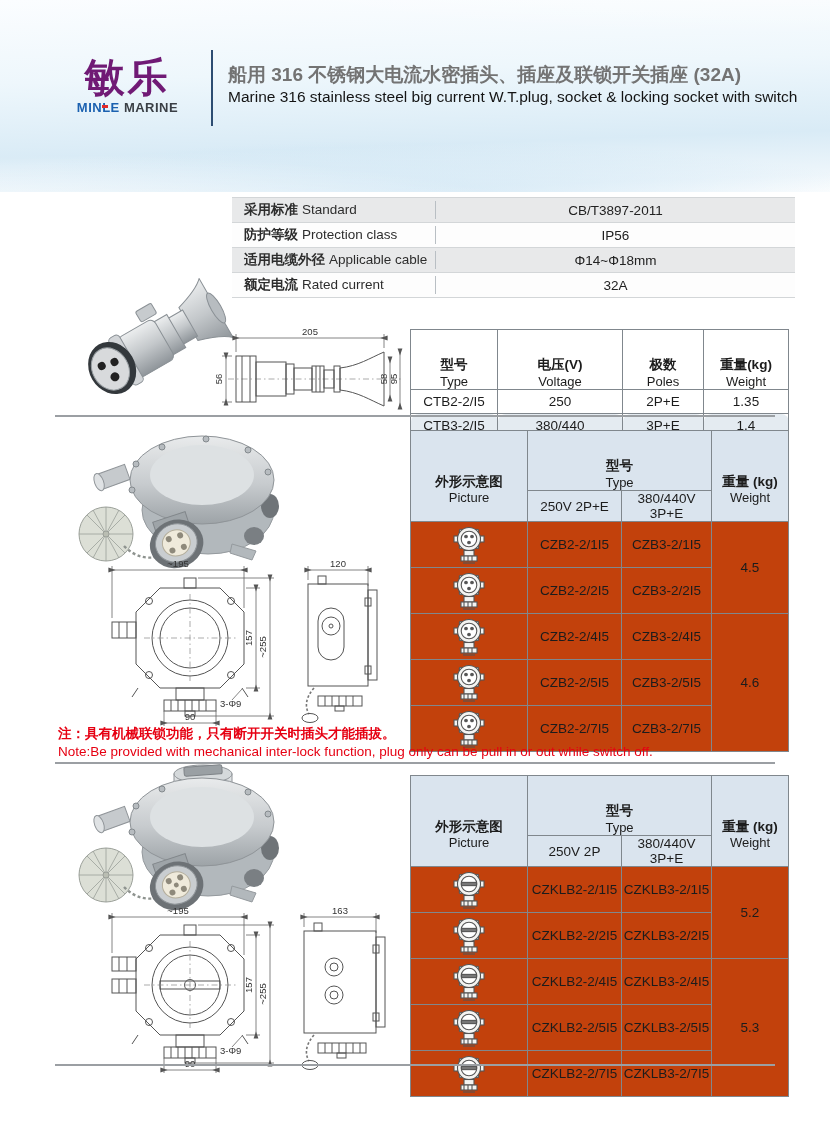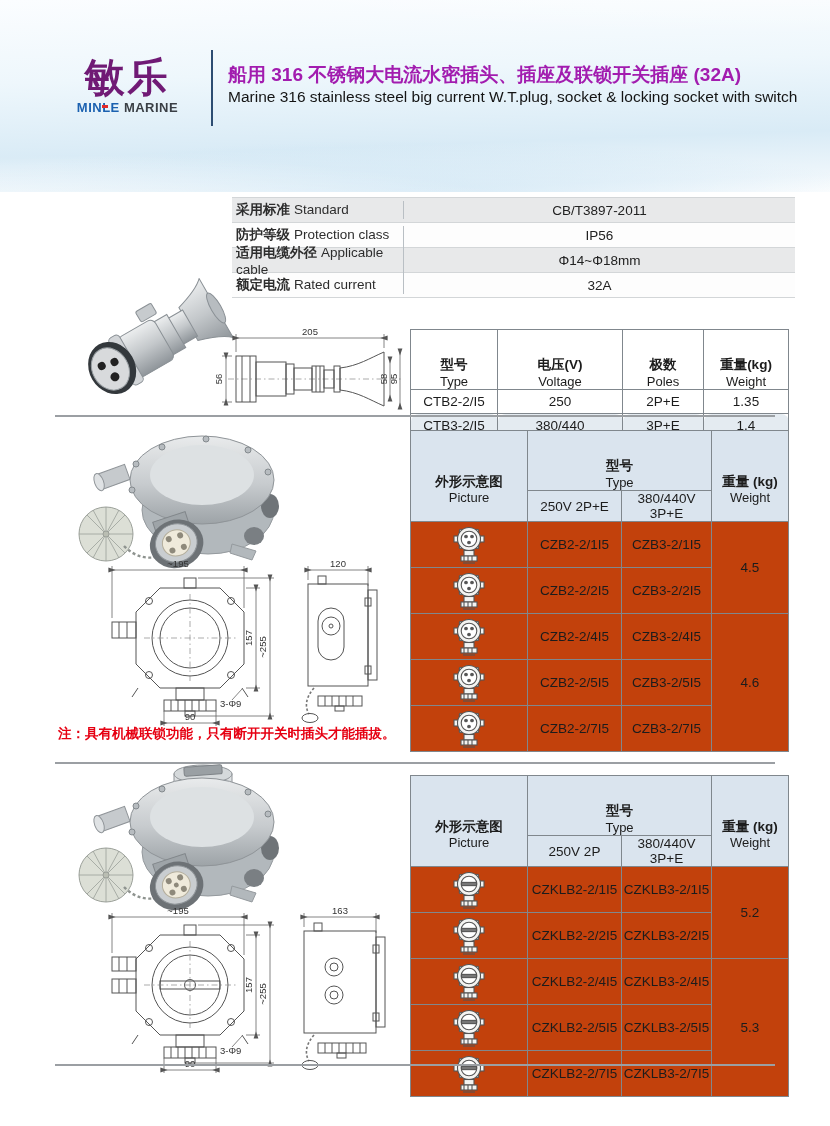--- a/index.html
+++ b/index.html
@@ -11,28 +11,28 @@
       radial-gradient(120% 90% at 8% 130%, rgba(255,255,255,.95), rgba(255,255,255,0) 55%),
       radial-gradient(140% 80% at 95% -30%, rgba(255,255,255,.9), rgba(255,255,255,0) 60%),
       radial-gradient(90% 60% at 50% 115%, rgba(176,214,238,.55), rgba(176,214,238,0) 70%),
       linear-gradient(178deg,#fbfdff 0%,#eef7fc 38%,#d9ebf6 72%,#eef6fb 92%,#ffffff 100%);}
   .logo{position:absolute;left:55px;top:56px;width:145px;text-align:center;}
   .logo-cn{font-size:40px;font-weight:bold;color:#701a75;letter-spacing:3px;line-height:1.05;}
   .logo-en{position:relative;font-size:13px;font-weight:bold;letter-spacing:.5px;margin-top:2px;}
   .logo-en .blue{color:#1b61b0;} .logo-en .dark{color:#3a3f45;}
   .logo-red{position:absolute;width:6px;height:3px;background:#e12a2a;left:47px;top:5px;}
   .hdr-divider{position:absolute;left:211px;top:50px;width:2px;height:76px;background:#2d4d72;}
-  .title-zh{position:absolute;left:228px;top:62px;width:575px;font-size:19px;font-weight:bold;color:#a21caf;}
+  .title-zh{position:absolute;left:228px;top:62px;width:575px;font-size:19px;font-weight:bold;color:#737373;}
   .title-en{position:absolute;left:228px;top:88px;width:585px;font-size:15.5px;color:#141414;}
   
   .spec{position:absolute;left:232px;top:197px;width:563px;border-top:1px solid #d3d6d8;}
   .spec-row{display:flex;height:24px;align-items:center;border-bottom:1px solid #d3d6d8;font-size:13.5px;}
   .spec-row:nth-child(odd){background:#e8e9ea;}
   .spec-row:nth-child(even){background:#fdfdfd;}
-  .spec-label{width:172px;padding-left:4px;border-right:1px solid #b9bfc4;box-sizing:border-box;}
+  .spec-label{width:204px;padding-left:12px;border-right:1px solid #b9bfc4;box-sizing:border-box;}
   .spec-label .zh{font-weight:bold;color:#2d2d2d;}
   .spec-label .en{color:#2d2d2d;margin-left:4px;}
   .spec-value{flex:1;text-align:center;color:#222;}
   
   table.dt{position:absolute;border-collapse:collapse;table-layout:fixed;}
   table.dt th,table.dt td{border:1px solid #80878d;text-align:center;vertical-align:middle;
      font-size:13.5px;color:#1c1c1c;padding:0;}
   table.dt .zh{display:block;font-weight:bold;font-size:13.5px;line-height:1.25;margin-top:27px;}
   table.dt .en{display:block;font-weight:normal;font-size:13px;line-height:1.2;}
   table.ctb{left:410px;top:329px;width:378px;}
@@ -410,20 +410,21 @@
               <use href="#icon-czb"></use>
             </svg></td>
         <td>CZB2-2/7I5</td>
         <td>CZB3-2/7I5</td>
       </tr>
     </tbody>
   </table>
 
   <div class="note">
     <div class="n-zh">注：具有机械联锁功能，只有断开开关时插头才能插拔。</div>
+    <div class="n-en">Note:Be provided with mechanical inter-lock function, plug only can be pull in or out while switch off.</div>
   </div>
 
   <div class="hrule r2"></div>
 
   <svg class="fig-abs" style="left:64px;top:760px" width="242" height="155" viewBox="0 0 242 155">
     <defs>
       <linearGradient id="sm2" x1="0" y1="0" x2="0" y2="1">
         <stop offset="0" stop-color="#e9ebec"></stop>
           <stop offset=".55" stop-color="#c7cbce"></stop>
           <stop offset="1" stop-color="#9da3a7"></stop>

